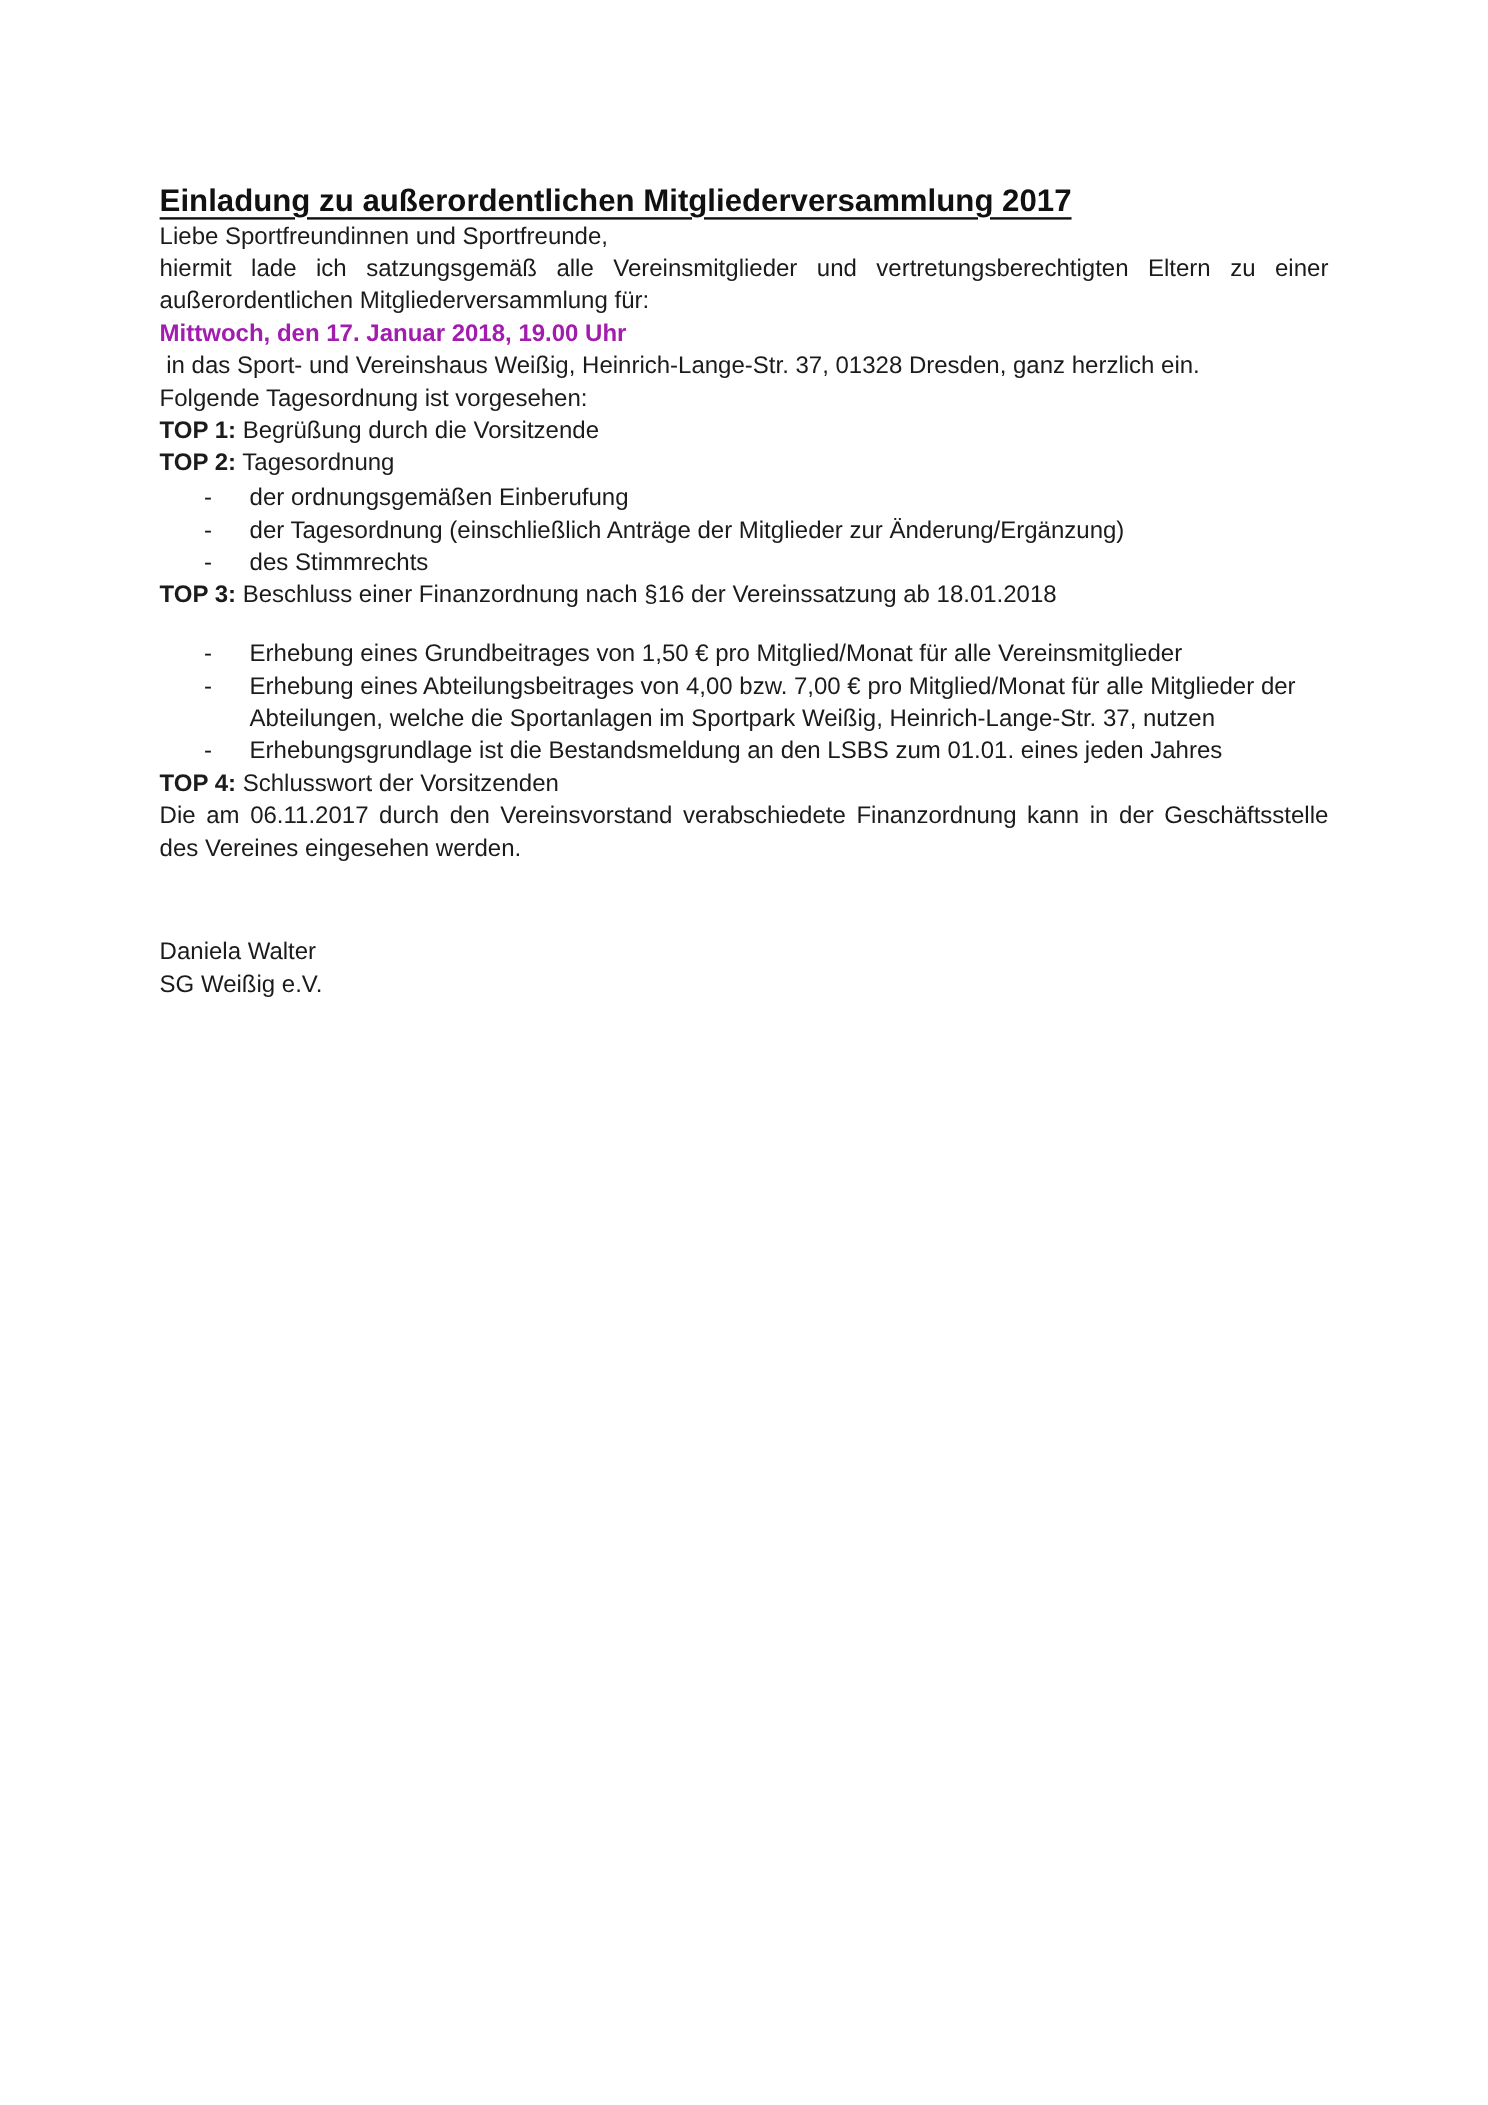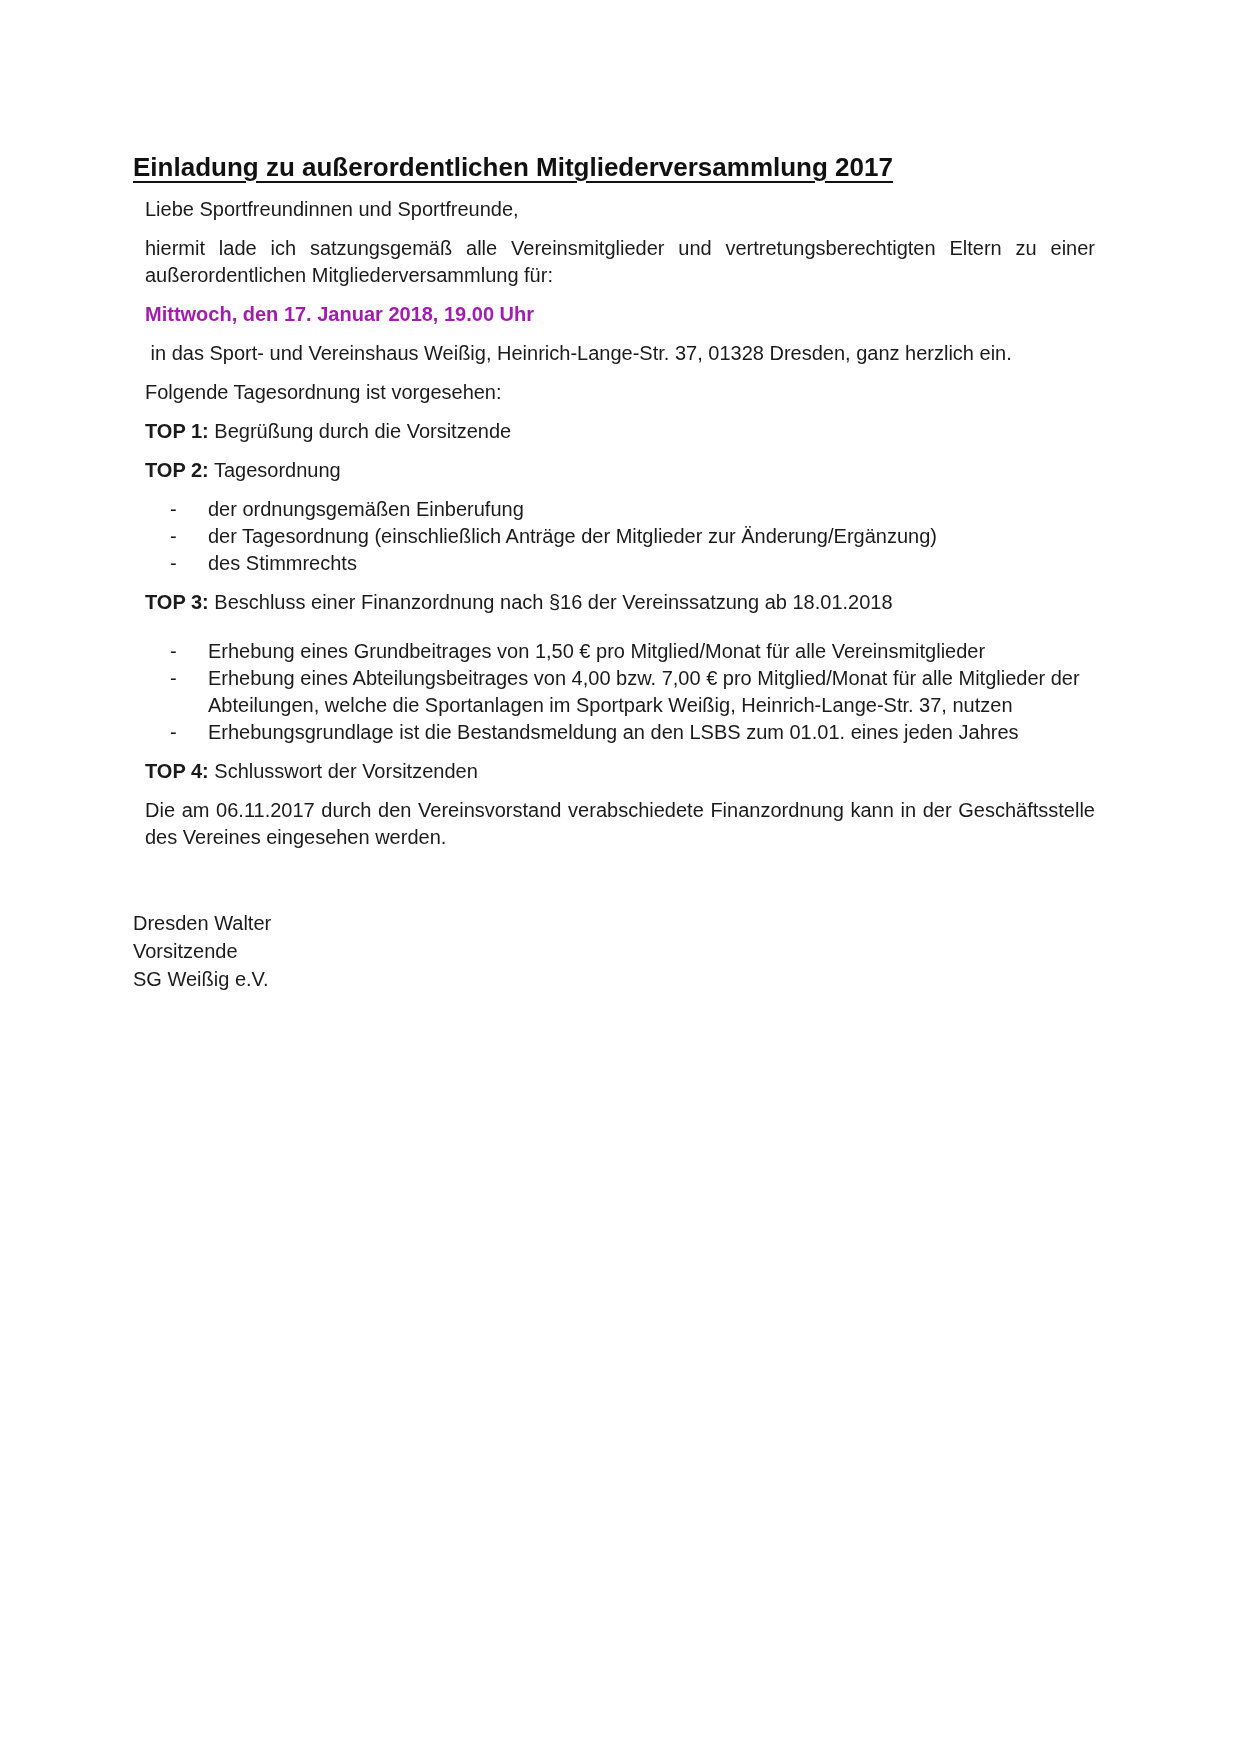--- a/index.html
+++ b/index.html
@@ -14,21 +14,21 @@
     margin: 0 auto;
     background: #ffffff;
     box-sizing: border-box;
     padding: 0 133px;
     font-family: "Liberation Sans", "DejaVu Sans", sans-serif;
     font-size: 20px;
     line-height: 27px;
     color: #1b1b1b;
     overflow: hidden;
   }
-  .page p { margin: 12px; }
+  .page p { margin: 0; }
 
   .doc-title {
     margin: 0;
     padding-top: 150px;
     font-size: 26px;
     line-height: 34px;
     font-weight: bold;
     text-decoration: underline;
     text-decoration-thickness: 2px;
     text-underline-offset: 5px;
@@ -117,18 +117,17 @@
 
   <p class="top-line top-4">
     <span class="bold">TOP 4:</span>
     <span>Schlusswort der Vorsitzenden</span>
   </p>
 
   <p class="close-para-1">Die am 06.11.2017 durch den Vereinsvorstand verabschiedete Finanzordnung kann in der Geschäftsstelle des Vereines eingesehen werden.</p>
 
 
   <div class="signature">
-    <div>Dresden Walter</div>
-    <div>Vorsitzende</div>
+    <div>Daniela Walter</div>
     <div>SG Weißig e.V.</div>
   </div>
 
 </div>
 
 </body></html>

